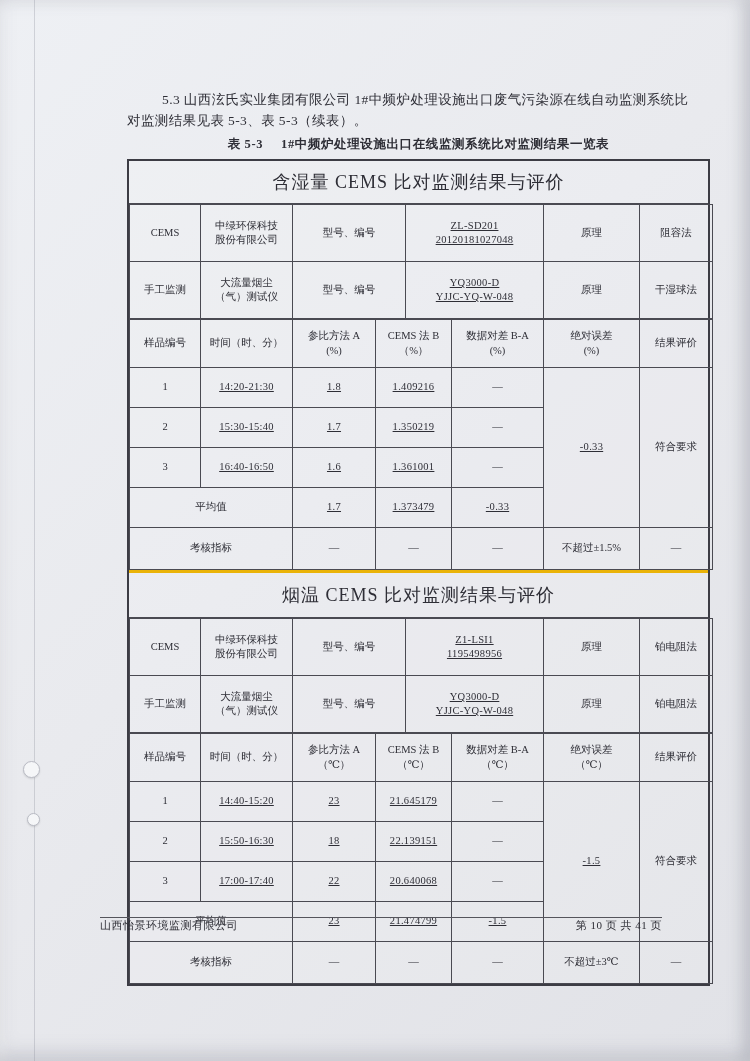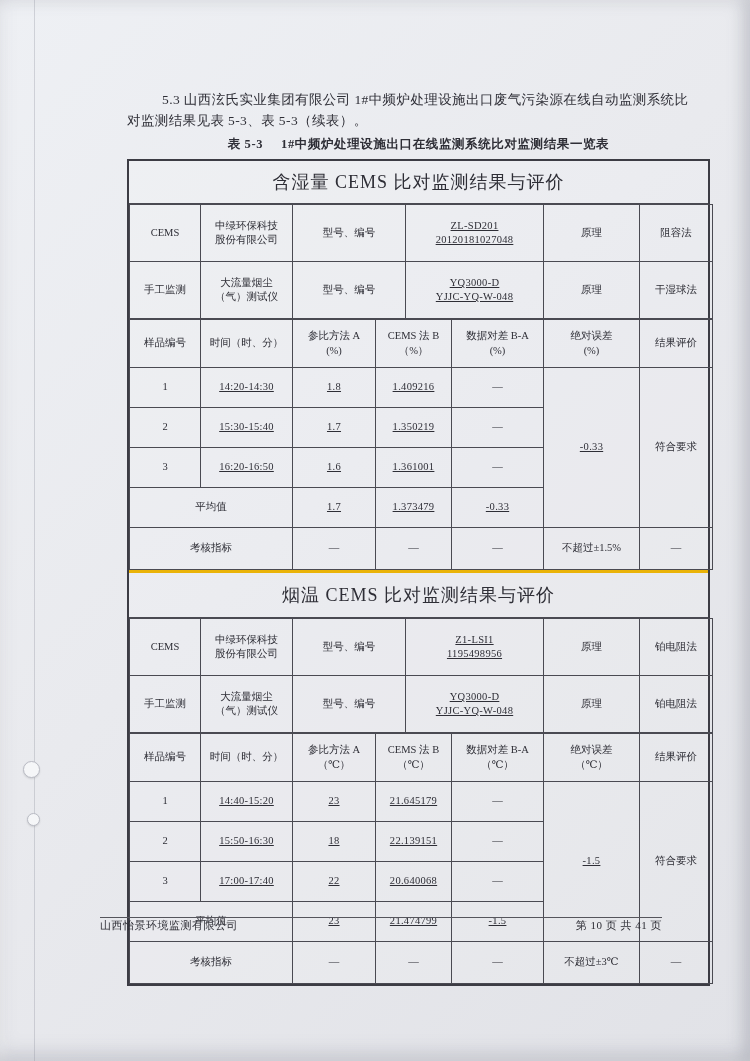--- a/index.html
+++ b/index.html
@@ -132,37 +132,37 @@
         <th>CEMS 法 B
 （%）</th>
         <th>数据对差 B-A
 (%)</th>
         <th>绝对误差
 (%)</th>
         <th>结果评价</th>
       </tr>
       <tr class="datarow">
         <td>1</td>
-        <td class="num">14:20-14:30</td>
+        <td class="num">14:20-21:30</td>
         <td class="num">1.8</td>
         <td class="num">1.409216</td>
         <td>—</td>
         <td rowspan="4" class="num">-0.33</td>
         <td rowspan="4">符合要求</td>
       </tr>
       <tr class="datarow">
         <td>2</td>
         <td class="num">15:30-15:40</td>
         <td class="num">1.7</td>
         <td class="num">1.350219</td>
         <td>—</td>
       </tr>
       <tr class="datarow">
         <td>3</td>
-        <td class="num">16:20-16:50</td>
+        <td class="num">16:40-16:50</td>
         <td class="num">1.6</td>
         <td class="num">1.361001</td>
         <td>—</td>
       </tr>
       <tr class="avg">
         <td colspan="2">平均值</td>
         <td class="num">1.7</td>
         <td class="num">1.373479</td>
         <td class="num">-0.33</td>
       </tr>

